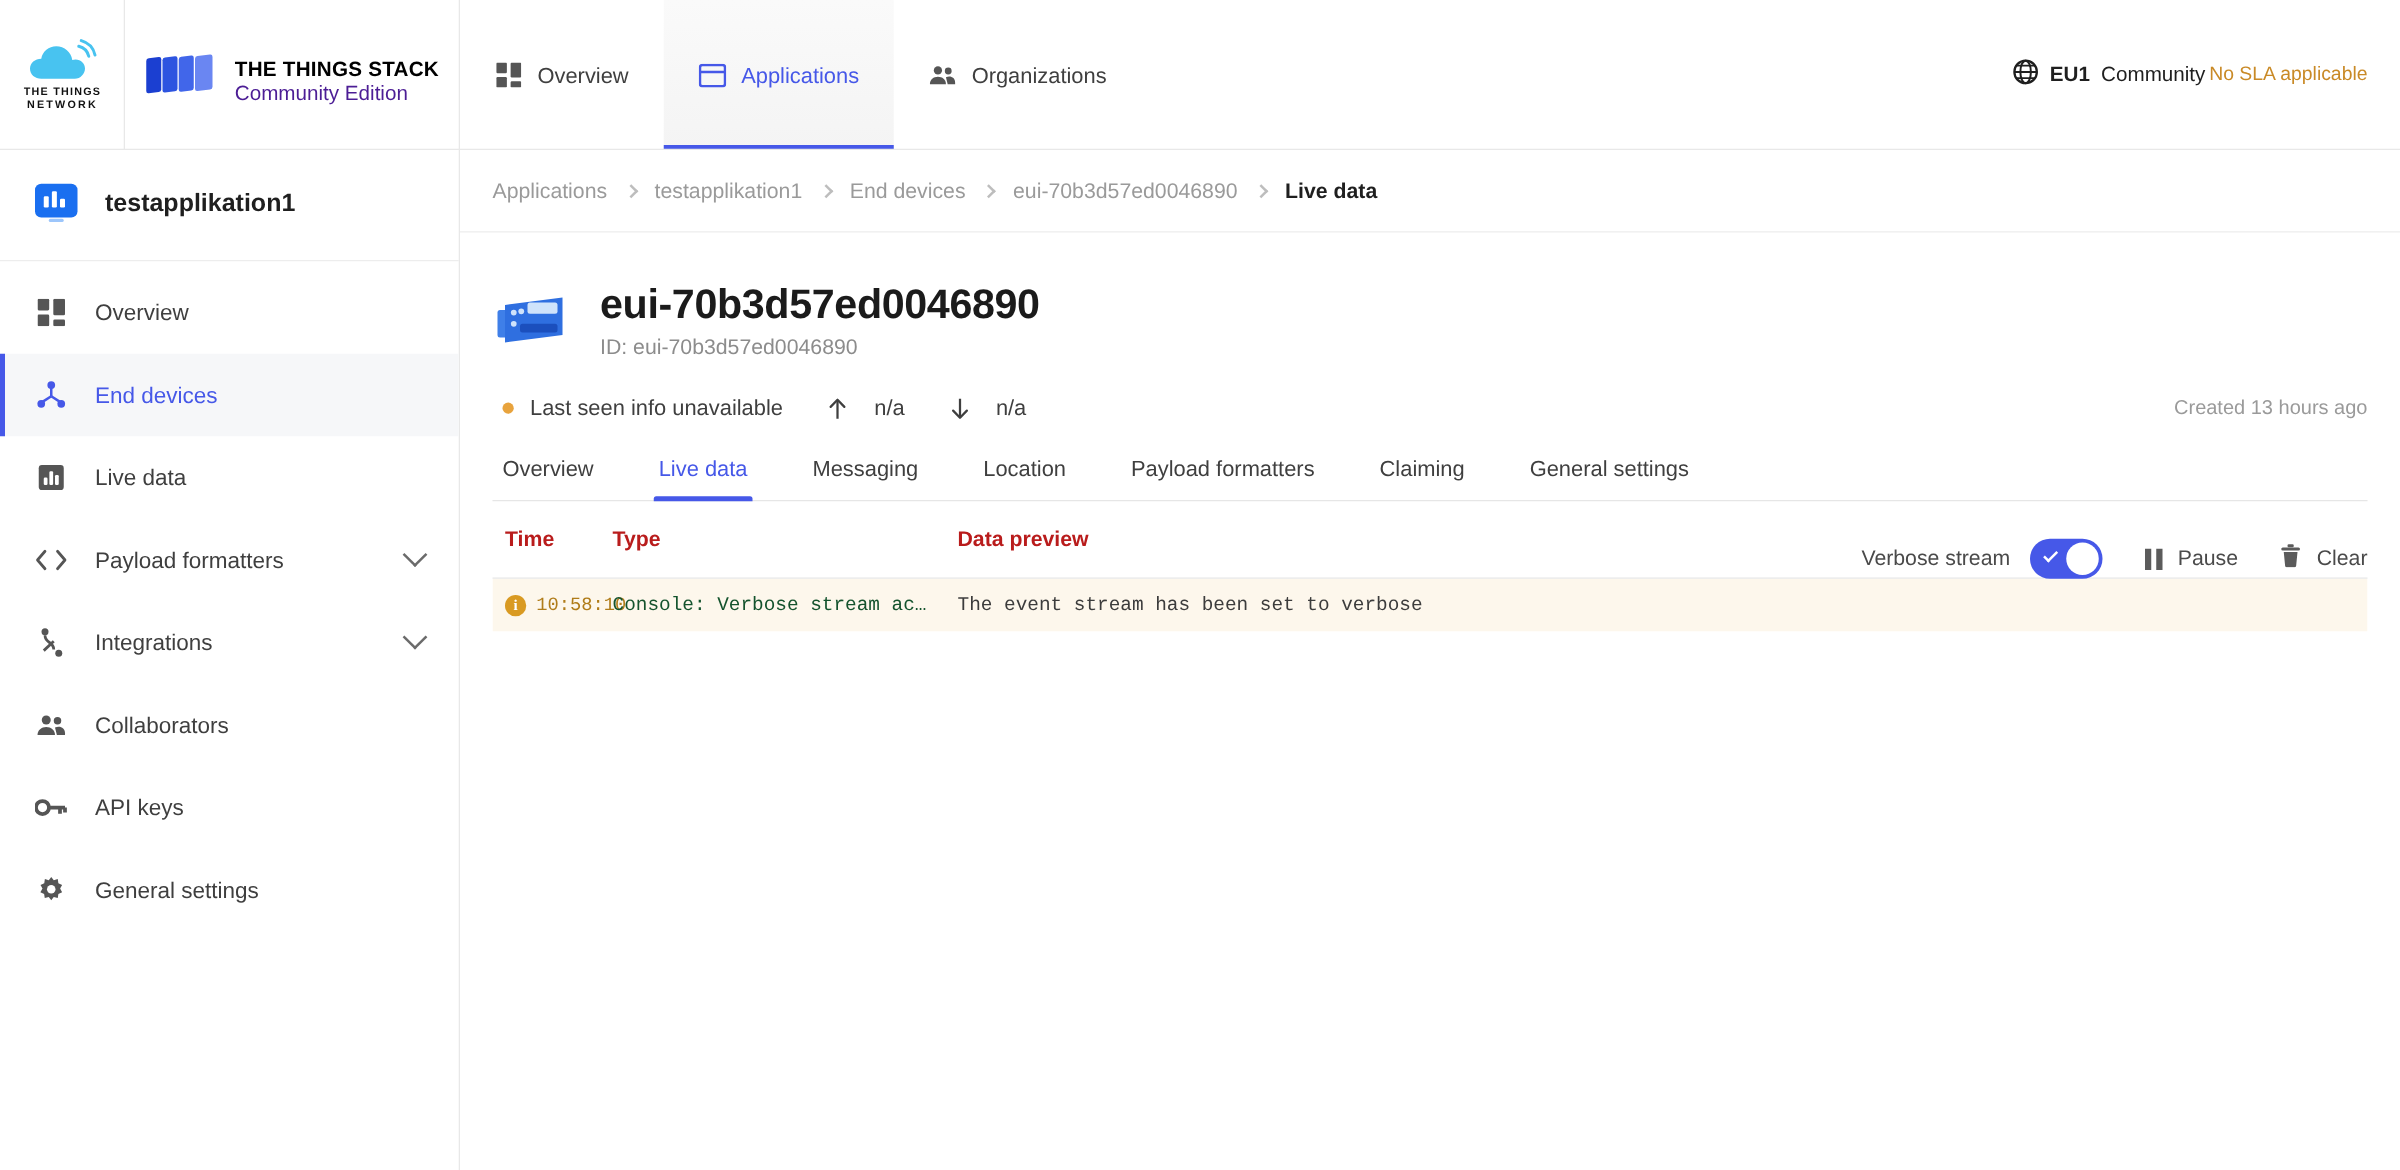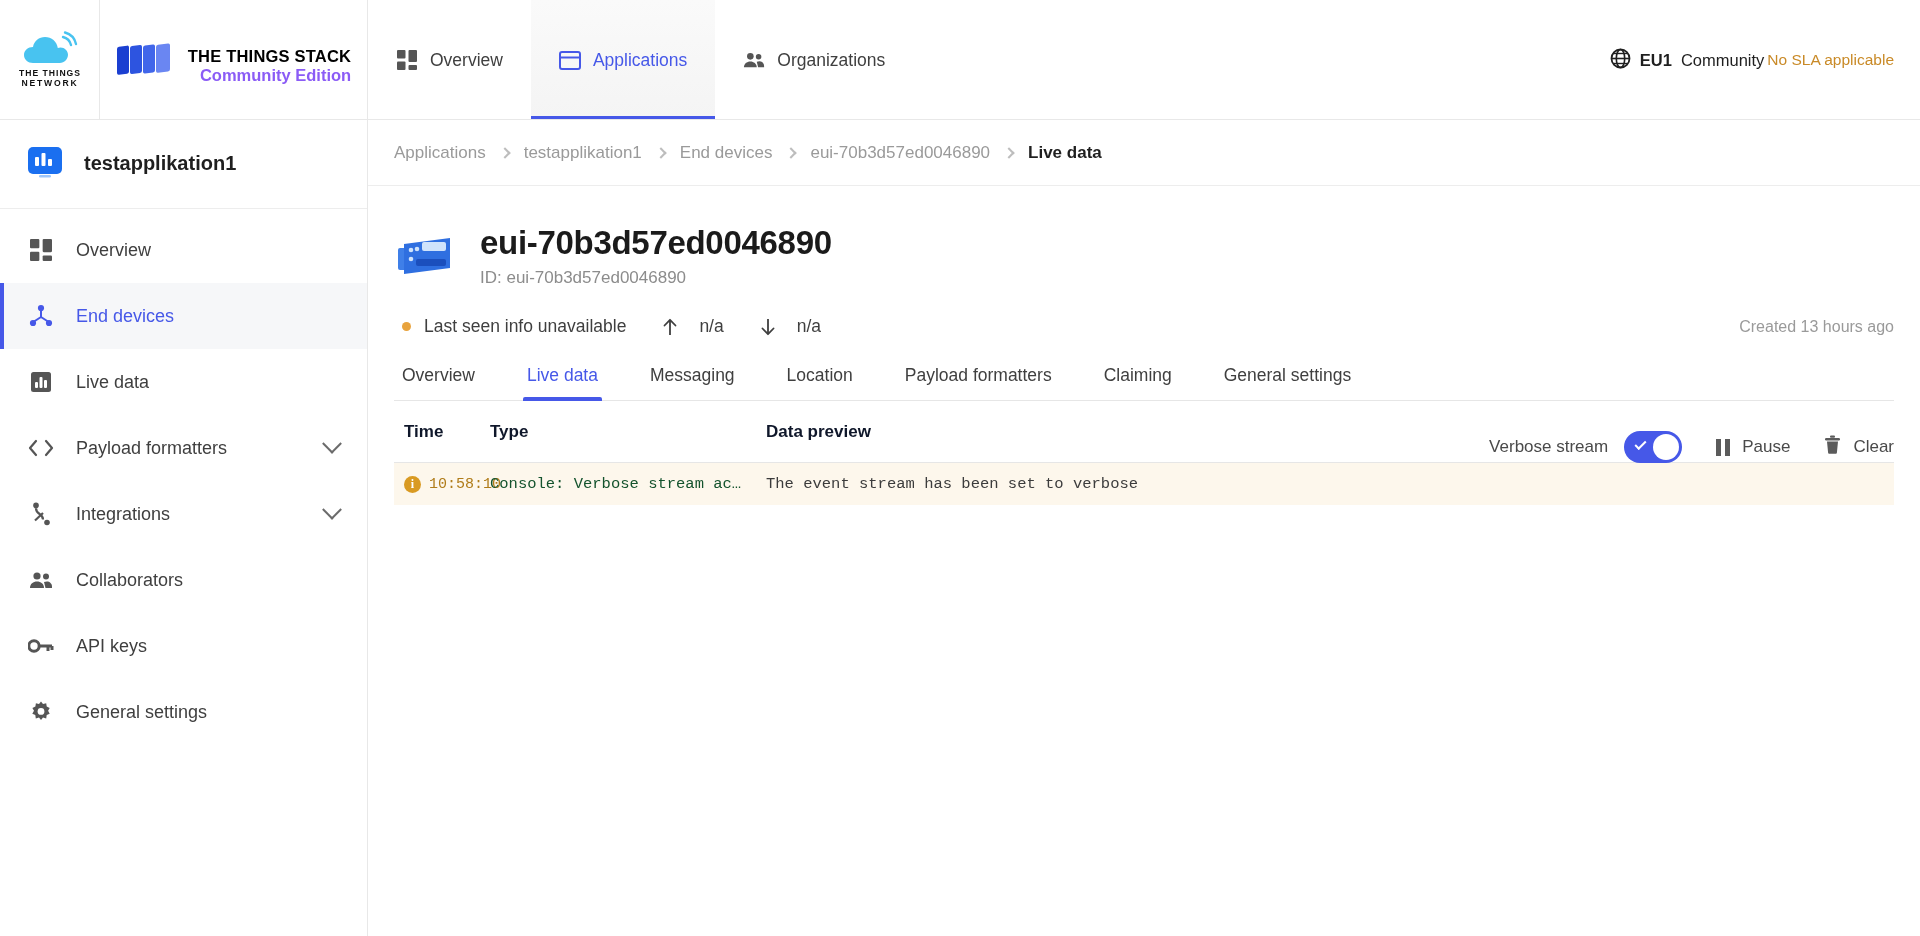--- a/index.html
+++ b/index.html
@@ -33,21 +33,21 @@
     gap: 14px;
     border-right: 1px solid #e8e8e8;
     flex: none;
   }
   .stack-books { display:flex; align-items:center; }
   .stack-text { line-height: 1.15; margin-top: 12px; }
   .stack-text .l1 {
     font-weight: 800; font-size: 16.5px; letter-spacing: .2px; color: #000;
   }
   .stack-text .l2 {
-    font-weight: 700; font-size: 16.5px; color: #8b5cf6; text-align: right;
+    font-weight: 400; font-size: 16.5px; color: #4c1d95;
   }
 
   .mainnav { display: flex; align-items: stretch; flex: none; }
   .navitem {
     display: flex; align-items: center; gap: 12px;
     padding: 0 28px;
     font-size: 17.5px;
     color: #3f3f3f;
     cursor: pointer;
     position: relative;
@@ -184,21 +184,21 @@
     content:""; position:absolute; left:22px; right:22px; bottom:-1px; height:4px;
     background:#4658e8; border-radius: 2px 2px 0 0;
   }
   .tab:first-child.active::after { left: 4px; }
 
   
   .tbl-head {
     display: flex; align-items: center; height: 62px;
     border-bottom: 1px solid #e6e6e6;
   }
-  .th { font-size: 17px; font-weight: 700; color: #0f172a; }
+  .th { font-size: 17px; font-weight: 700; color: #b91c1c; }
   .th.time { width: 96px; padding-left: 10px; }
   .th.type { width: 276px; }
   .th.preview { flex: 1 1 auto; }
   .tbl-controls { display: flex; align-items: center; gap: 0; margin-left: auto; margin-top: 31px; }
   .ctrl-label { font-size: 17px; color: #4a4a4a; margin-right: 16px; }
   .toggle {
     width: 58px; height: 32px; border-radius: 16px; background: #4658e8;
     position: relative; cursor: pointer; display:flex; align-items:center;
   }
   .toggle .knob {

